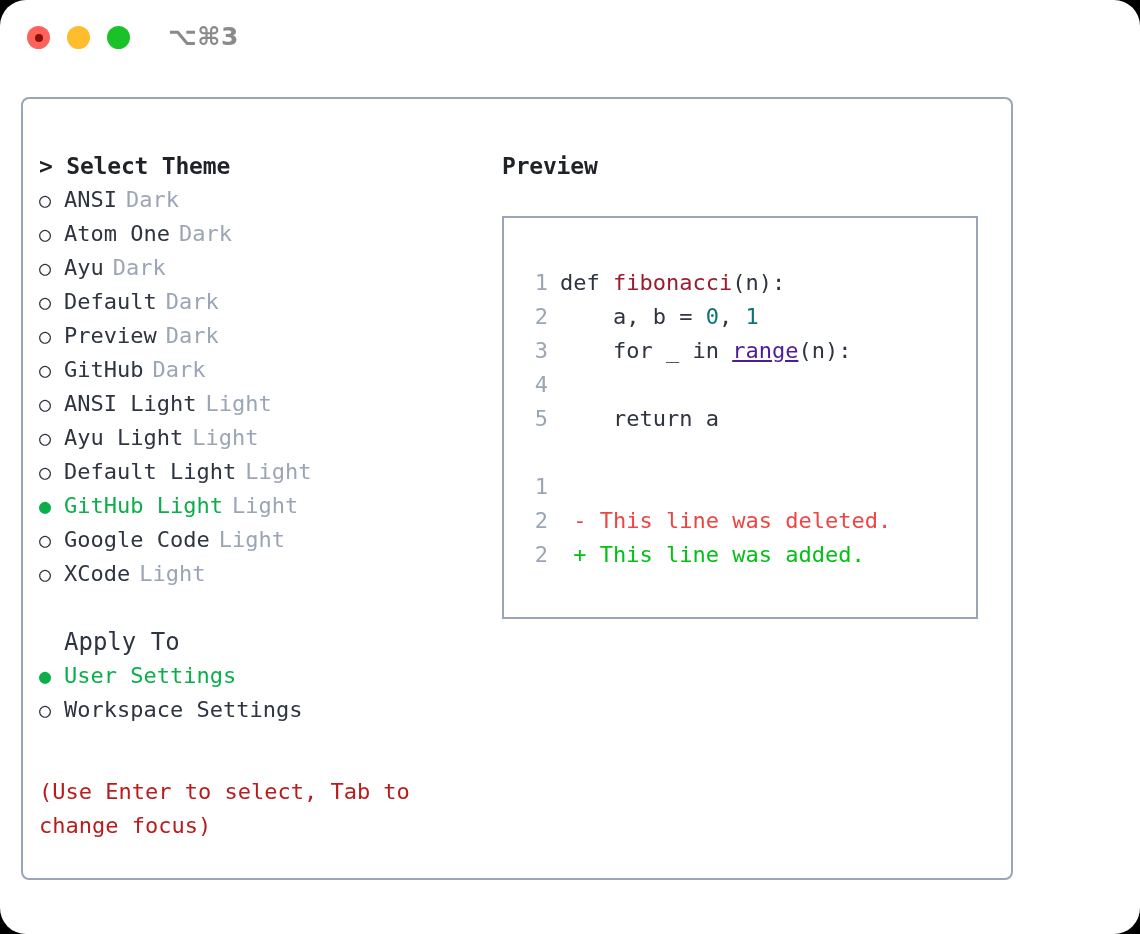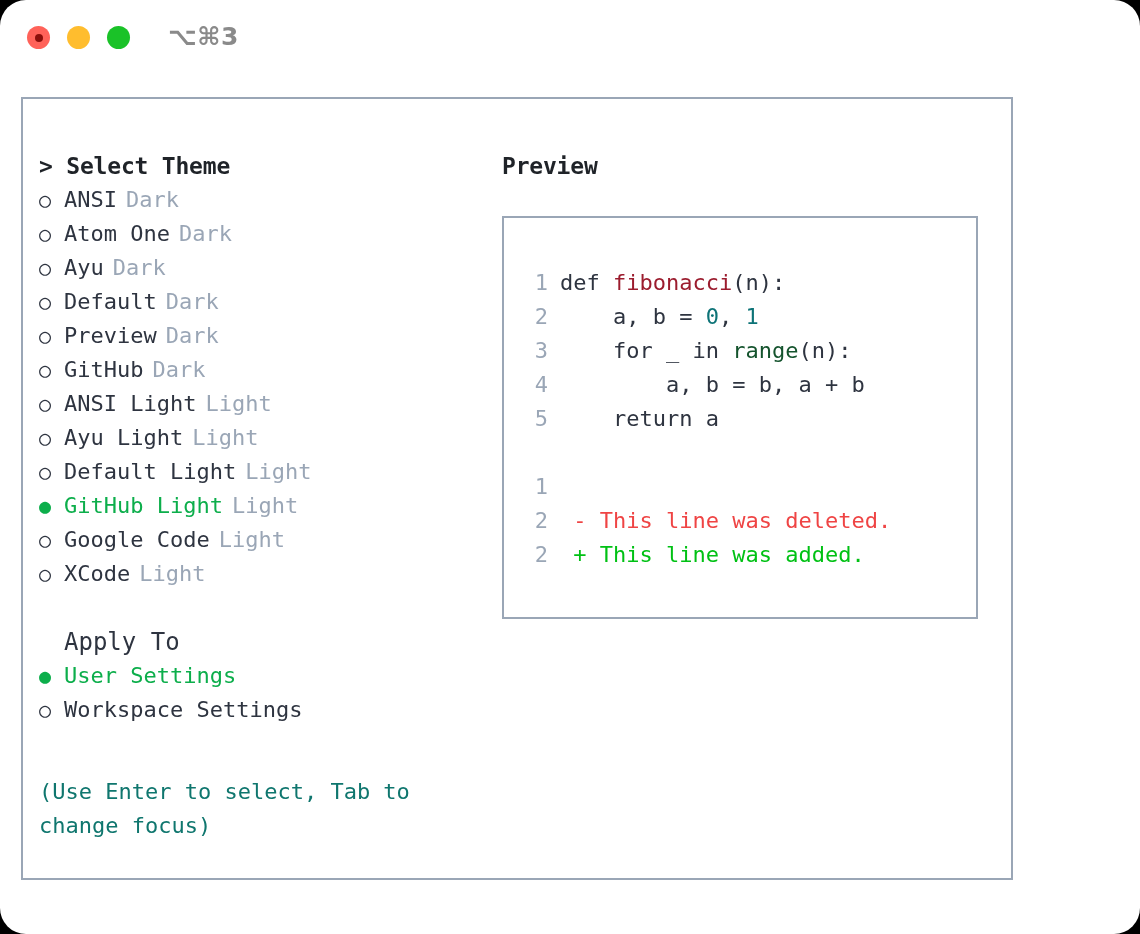--- a/index.html
+++ b/index.html
@@ -72,21 +72,21 @@
 
   
   .panel {
     position: absolute;
     left: 21px;
     top: 97px;
     width: 992px;
     height: 783px;
     box-sizing: border-box;
     border: 2px solid #9aa6b6;
-    border-radius: 0;
+    border-radius: 8px;
     background: #ffffff;
   }
 
   .columns {
     position: absolute;
     left: 0; top: 0;
     width: 100%;
     height: 100%;
   }
 
@@ -140,21 +140,21 @@
     color: #2e3440;
     line-height: 34px;
     height: 34px;
     padding-left: 25px;
     white-space: pre;
   }
 
   .hint {
     margin-top: 48px;
     font-size: 22px;
-    color: #0f766e;
+    color: #b91c1c;
     line-height: 34px;
     width: 400px;
     white-space: normal;
   }
 
   
   .right-col {
     position: absolute;
     left: 479px;
     top: 50px;
@@ -192,21 +192,21 @@
     flex: 0 0 26px;
     text-align: right;
     color: #9aa6b6;
     margin-right: 12px;
   }
   .code-body { color: #2e3440; }
 
   .tok-def   { color: #2e3440; }
   .tok-fn    { color: #9b1c2e; }
   .tok-num   { color: #0d7377; }
-  .tok-call  { color: #14532d; }
+  .tok-call  { color: #4c1d95; text-decoration: underline; }
   .tok-plain { color: #2e3440; }
 
   .diff-gap { height: 34px; }
   .diff-context { color: #7d7d7d; }
   .diff-del     { color: #ef4444; }
   .diff-add     { color: #00c114; }
 </style>
 </head>
 <body>
 
@@ -252,21 +252,21 @@
         <div class="hint">(Use Enter to select, Tab to change focus)</div>
       </div>
 
       <div class="right-col">
         <div class="preview-title">Preview</div>
         <div class="preview-box">
           <div id="code-lines">
               <div class="code-line"><span class="lineno">1</span><span class="code-body"><span class="tok-def">def </span><span class="tok-fn">fibonacci</span><span class="tok-plain">(n):</span></span></div>
               <div class="code-line"><span class="lineno">2</span><span class="code-body"><span class="tok-plain">    a, b = </span><span class="tok-num">0</span><span class="tok-plain">, </span><span class="tok-num">1</span></span></div>
               <div class="code-line"><span class="lineno">3</span><span class="code-body"><span class="tok-plain">    for _ in </span><span class="tok-call">range</span><span class="tok-plain">(n):</span></span></div>
-              <div class="code-line"><span class="lineno">4</span><span class="code-body"><span class="tok-plain">        a, b = b, a + b</span></span></div>
+              <div class="code-line"><span class="lineno">4</span></div>
               <div class="code-line"><span class="lineno">5</span><span class="code-body"><span class="tok-plain">    return a</span></span></div>
             </div>
           <div class="diff-gap"></div>
           <div id="diff-lines">
               <div class="code-line"><span class="lineno">1</span></div>
               <div class="code-line"><span class="lineno">2</span><span class="diff-del"> - This line was deleted.</span></div>
               <div class="code-line"><span class="lineno">2</span><span class="diff-add"> + This line was added.</span></div>
             </div>
         </div>
       </div>

